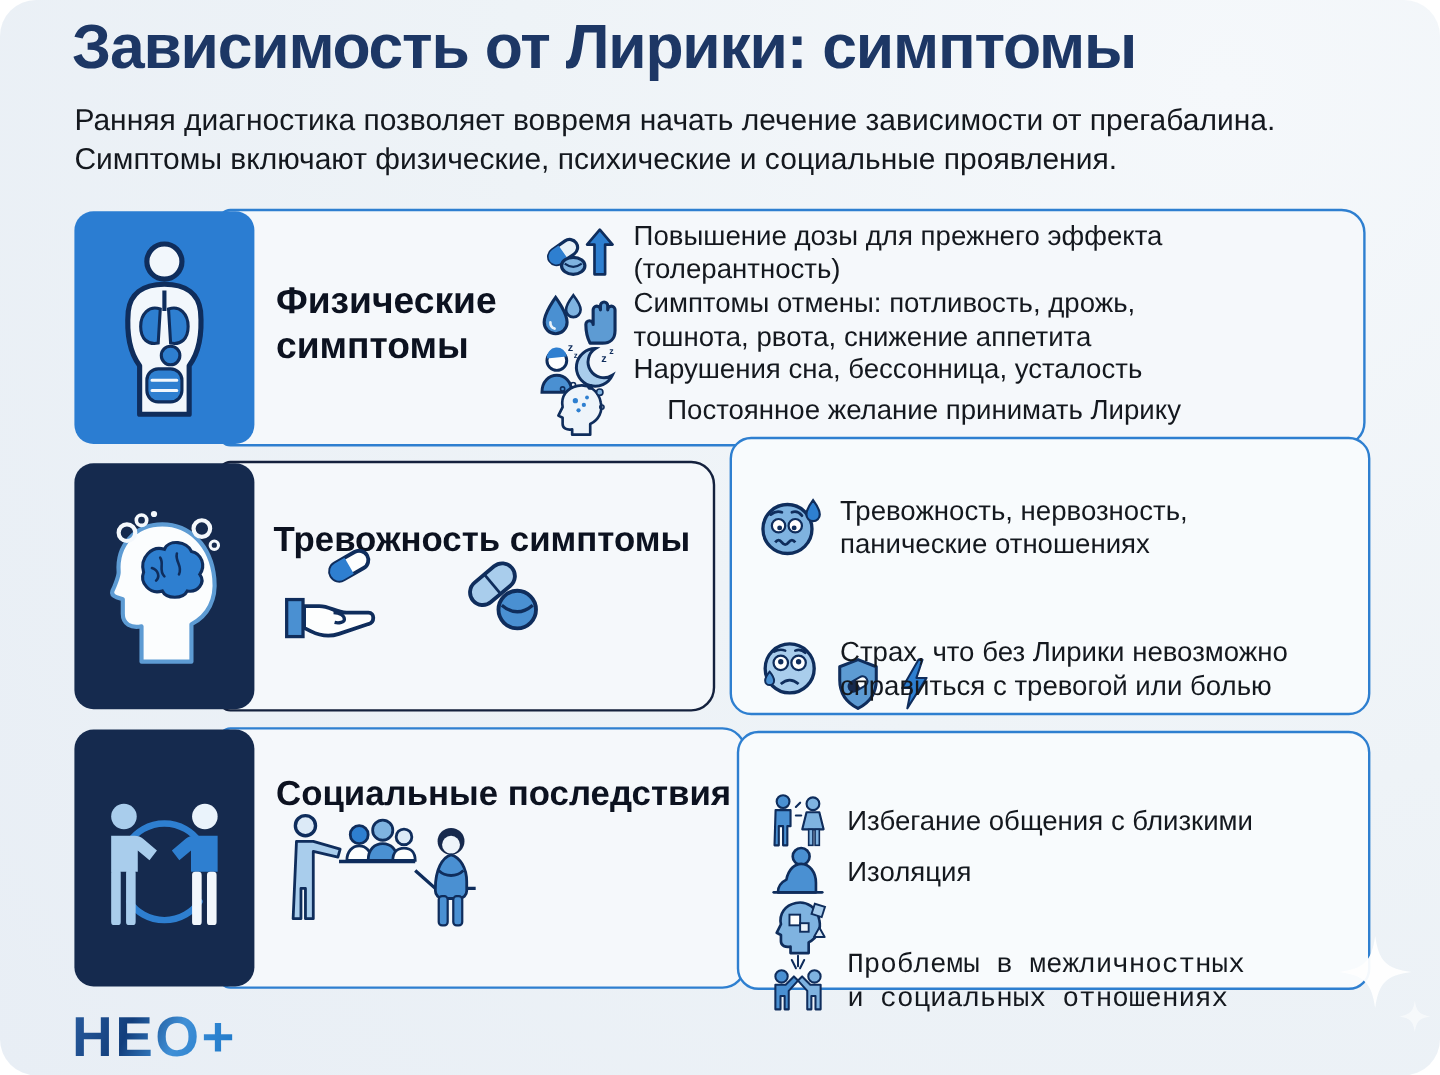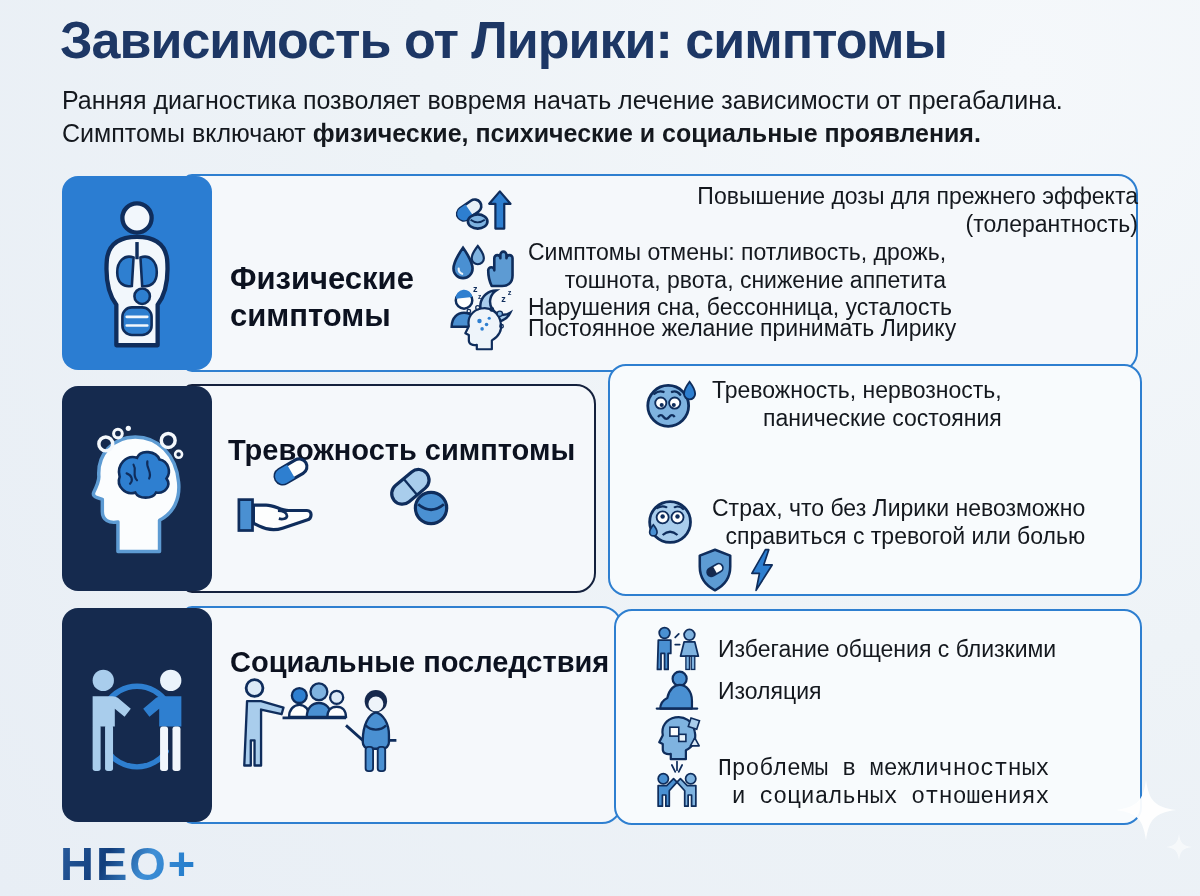--- a/index.html
+++ b/index.html
@@ -1,57 +1,57 @@
 <!DOCTYPE html>
 <html><head>
 <meta charset="utf-8">
 <style>
   html,body{margin:0;padding:0;}
   .page{position:relative;width:1200px;height:896px;overflow:hidden;
     background:radial-gradient(circle at 85% 8%, #f5f8fb 0%, #eef3f7 45%, #e8eef5 100%);
-    font-family:"Liberation Sans",sans-serif;}
+    font-family:"Liberation Sans",sans-serif;border-radius:30px;}
   .title{position:absolute;left:60px;top:10px;font-size:52px;font-weight:800;color:#1d3765;letter-spacing:-1px;}
   .subtitle{position:absolute;left:62px;top:84px;font-size:25px;line-height:33px;color:#14181e;}
-  .subtitle b{font-weight:700;}
+  .subtitle b{font-weight:400;}
 
   .card{position:absolute;left:62px;width:1076px;}
   .card1{top:174px;height:198px;}
   .card2{top:384px;height:209px;}
   .card3{top:606px;height:218px;}
 
   .light-panel{position:absolute;background:#f5f8fb;border:2px solid #2e7fd0;border-radius:10px 20px 20px 10px;z-index:1;}
   .card1 .light-panel{left:120px;top:0;right:0;bottom:0;}
   .card2 .light-panel{left:120px;top:0;width:410px;bottom:0;border-color:#14213d;}
   .card3 .light-panel{left:120px;top:0;width:436px;bottom:0;}
 
   .icon-panel{position:absolute;left:0;top:2px;bottom:2px;width:150px;border-radius:16px;
     display:flex;align-items:center;justify-content:center;z-index:2;}
   .icon-panel.blue{background:#2b7dd2;}
   .icon-panel.navy{background:#152a4e;}
 
   .heading{position:absolute;font-weight:800;color:#0c1220;z-index:3;}
-  .card1 .heading{left:168px;top:60px;font-size:31px;line-height:37px;}
+  .card1 .heading{left:168px;top:32px;font-size:31px;line-height:37px;}
   .card2 .heading{left:166px;top:26px;font-size:29px;}
   .card3 .heading{left:168px;top:16px;font-size:29px;}
 
   .inline-icons{position:absolute;z-index:3;display:flex;align-items:center;gap:28px;}
   .card2 .inline-icons{left:166px;top:66px;}
   .card3 .inline-icons{left:172px;top:52px;}
 
   .items-box{position:absolute;background:#f8fbfd;border:2px solid #2e7fd0;border-radius:18px;z-index:4;}
   .card2 .items-box{left:546px;top:-20px;width:530px;height:228px;}
   .card3 .items-box{left:552px;top:3px;width:524px;height:212px;}
 
-  .item{position:absolute;display:flex;align-items:center;z-index:5;text-align:right;}
+  .item{position:absolute;display:flex;align-items:center;z-index:5;}
   .item .ic{display:flex;align-items:center;justify-content:center;flex:0 0 auto;}
   .item .txt{font-size:23px;line-height:28px;color:#14181e;margin-left:12px;}
   .card1 .item{left:388px;}
   .card1 .item .ic{width:66px;}
-  .c1-i1{top:8px;} .c1-i2{top:64px;} .c1-i3{top:108px;} .c1-i4{top:131px;}
-  .items-box .item{left:32px;}
+  .c1-i1{top:8px;} .c1-i2{top:64px;} .c1-i3{top:108px;} .c1-i4{top:144px;gap:28px;}
+  .items-box .item{left:20px;margin-top:35px;}
   .items-box .item .ic{width:58px;}
   .c2-i1{top:10px;} .c2-i2{top:66px;} .c2-i3{top:128px;}
   .c2-icons{top:182px;left:86px;display:flex;gap:14px;align-items:center;position:absolute;}
   .c3-i1{top:14px;} .c3-i2{top:58px;} .c3-i3{top:102px;} .c3-i4{top:144px;font-family:Liberation Mono, monospace;}
 
   .logo{position:absolute;left:60px;top:836px;font-size:47px;font-weight:800;letter-spacing:2px;
     background:linear-gradient(115deg,#2a5d9f 0%,#123e7c 35%,#3f8fd6 62%,#1976c8 100%);
     -webkit-background-clip:text;background-clip:text;color:transparent;}
   .sparkle{position:absolute;z-index:6;}
   .sp1{left:1116px;top:780px;width:60px;height:60px;opacity:.95;}
@@ -193,21 +193,21 @@
             <circle cx="26" cy="30" r="22" fill="#7fb3e0" stroke="#0f2d5c" stroke-width="3"></circle>
             <circle cx="18" cy="27" r="6" fill="#fff" stroke="#0f2d5c" stroke-width="2"></circle>
             <circle cx="33" cy="27" r="6" fill="#fff" stroke="#0f2d5c" stroke-width="2"></circle>
             <circle cx="19" cy="29" r="2.2" fill="#0f2d5c"></circle>
               <circle cx="32" cy="29" r="2.2" fill="#0f2d5c"></circle>
             <path d="M11 17 q5 -4 10 -2 M30 15 q5 -2 9 3" stroke="#0f2d5c" stroke-width="2.5" fill="none" stroke-linecap="round"></path>
             <path d="M15 42 q3 -4 6 0 t6 0 t6 0" stroke="#0f2d5c" stroke-width="2.5" fill="none"></path>
             <path d="M49 4 C49 4 43 12 43 17 a6 6 0 0 0 12 0 C55 12 49 4 49 4 Z" fill="#2e7fd0" stroke="#0f2d5c" stroke-width="2"></path>
           </svg>
         </span>
-        <span class="txt"><span>Тревожность, нервозность,</span><br><span>панические состояния</span></span>
+        <span class="txt"><span>Тревожность, нервозность,</span><br><span>панические отношениях</span></span>
       </div>
       <div class="item c2-i3">
         <span class="ic">
           <svg width="54" height="52" viewBox="0 0 58 56">
             <circle cx="28" cy="28" r="22" fill="#a9cdec" stroke="#0f2d5c" stroke-width="3"></circle>
             <circle cx="20" cy="23" r="6.5" fill="#fff" stroke="#0f2d5c" stroke-width="2"></circle>
             <circle cx="36" cy="23" r="6.5" fill="#fff" stroke="#0f2d5c" stroke-width="2"></circle>
             <circle cx="20" cy="22" r="2.4" fill="#0f2d5c"></circle>
               <circle cx="36" cy="22" r="2.4" fill="#0f2d5c"></circle>
             <path d="M14 13 q5 -3 10 -1 M33 12 q5 -2 9 2" stroke="#0f2d5c" stroke-width="2.3" fill="none" stroke-linecap="round"></path>

